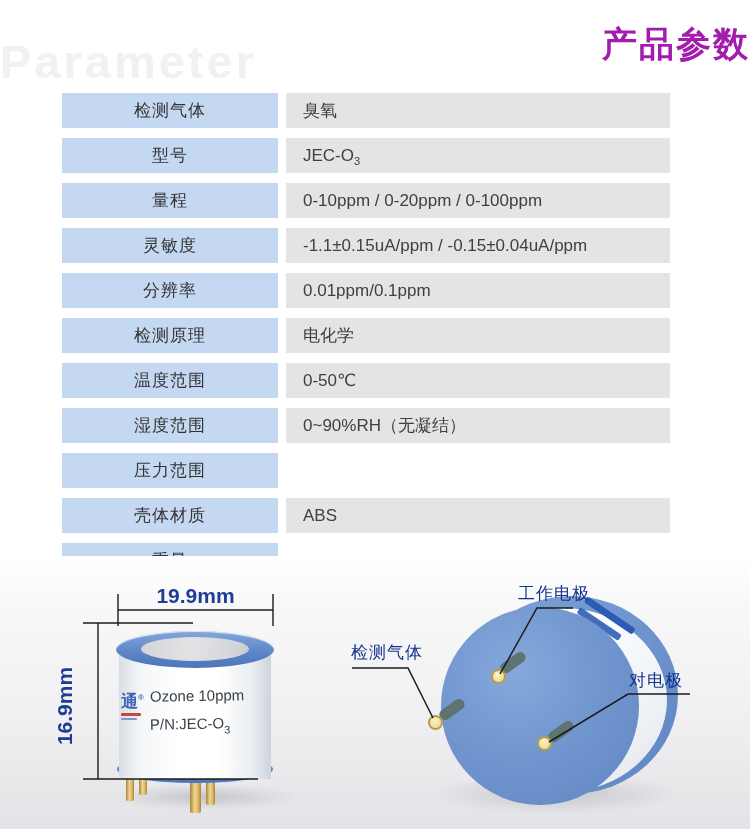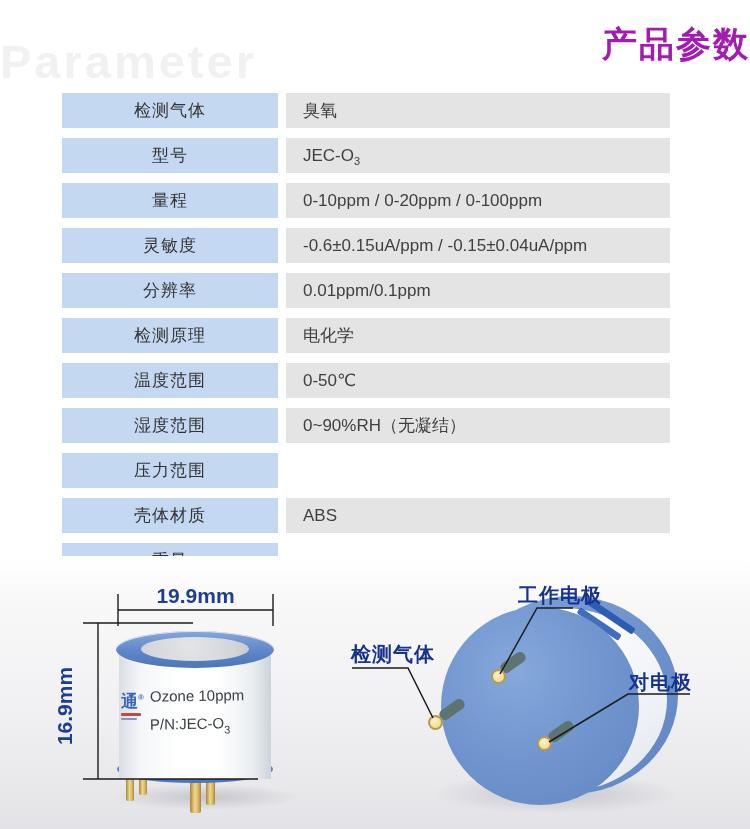--- a/index.html
+++ b/index.html
@@ -79,21 +79,21 @@
   }
   .band-marks { position:absolute; left:556px; top:54px; width:96px; height:96px; transform:rotate(34deg); }
   .band-marks span { display:block; height:7px; border-radius:2px; background:#2d5cb5; margin:6px 0 0 0; }
   .bm1 { width:58px; margin-left:18px; }
   .bm2 { width:50px; margin-left:30px; opacity:.9; }
   .bm3 { width:42px; margin-left:44px; opacity:.85; }
   .bm4 { width:30px; margin-left:58px; opacity:.8; }
   .pin-shaft { position:absolute; width:28px; height:11px; background:linear-gradient(180deg,#6d8380,#5269661); background-color:#5d7472; border-radius:5px; transform:rotate(-35deg); }
   .pin-tip { position:absolute; width:15px; height:15px; border-radius:50%; background:radial-gradient(circle at 40% 35%,#faf3c6,#efdd96 70%,#d8b963); border:2px solid #b79a4d; }
   
-  .elec-label { position:absolute; font-size:20px; font-weight:bold; color:#16338e; letter-spacing:1px; }
+  .elec-label { position:absolute; font-size:17px; font-weight:normal; color:#16338e; letter-spacing:1px; }
   .el-working   { left:518px; top:26px; }
   .el-reference { left:351px; top:85px; }
   .el-counter   { left:629px; top:113px; }
   .anno-svg { position:absolute; left:0; top:0; width:750px; height:273px; pointer-events:none; z-index:5; }
 </style>
 </head>
 <body>
 
 <div id="app">
 
@@ -111,21 +111,21 @@
           <span>JEC-O</span>
           <span class="sub">3</span>
         </div>
     </div>
     <div class="spec-row">
       <div class="spec-label">量程</div>
       <div class="spec-value">0-10ppm / 0-20ppm / 0-100ppm</div>
     </div>
     <div class="spec-row">
       <div class="spec-label">灵敏度</div>
-      <div class="spec-value">-0.6±0.15uA/ppm / -0.15±0.04uA/ppm</div>
+      <div class="spec-value">-1.1±0.15uA/ppm / -0.15±0.04uA/ppm</div>
     </div>
     <div class="spec-row">
       <div class="spec-label">分辨率</div>
       <div class="spec-value">0.01ppm/0.1ppm</div>
     </div>
     <div class="spec-row">
       <div class="spec-label">检测原理</div>
       <div class="spec-value">电化学</div>
     </div>
     <div class="spec-row">

